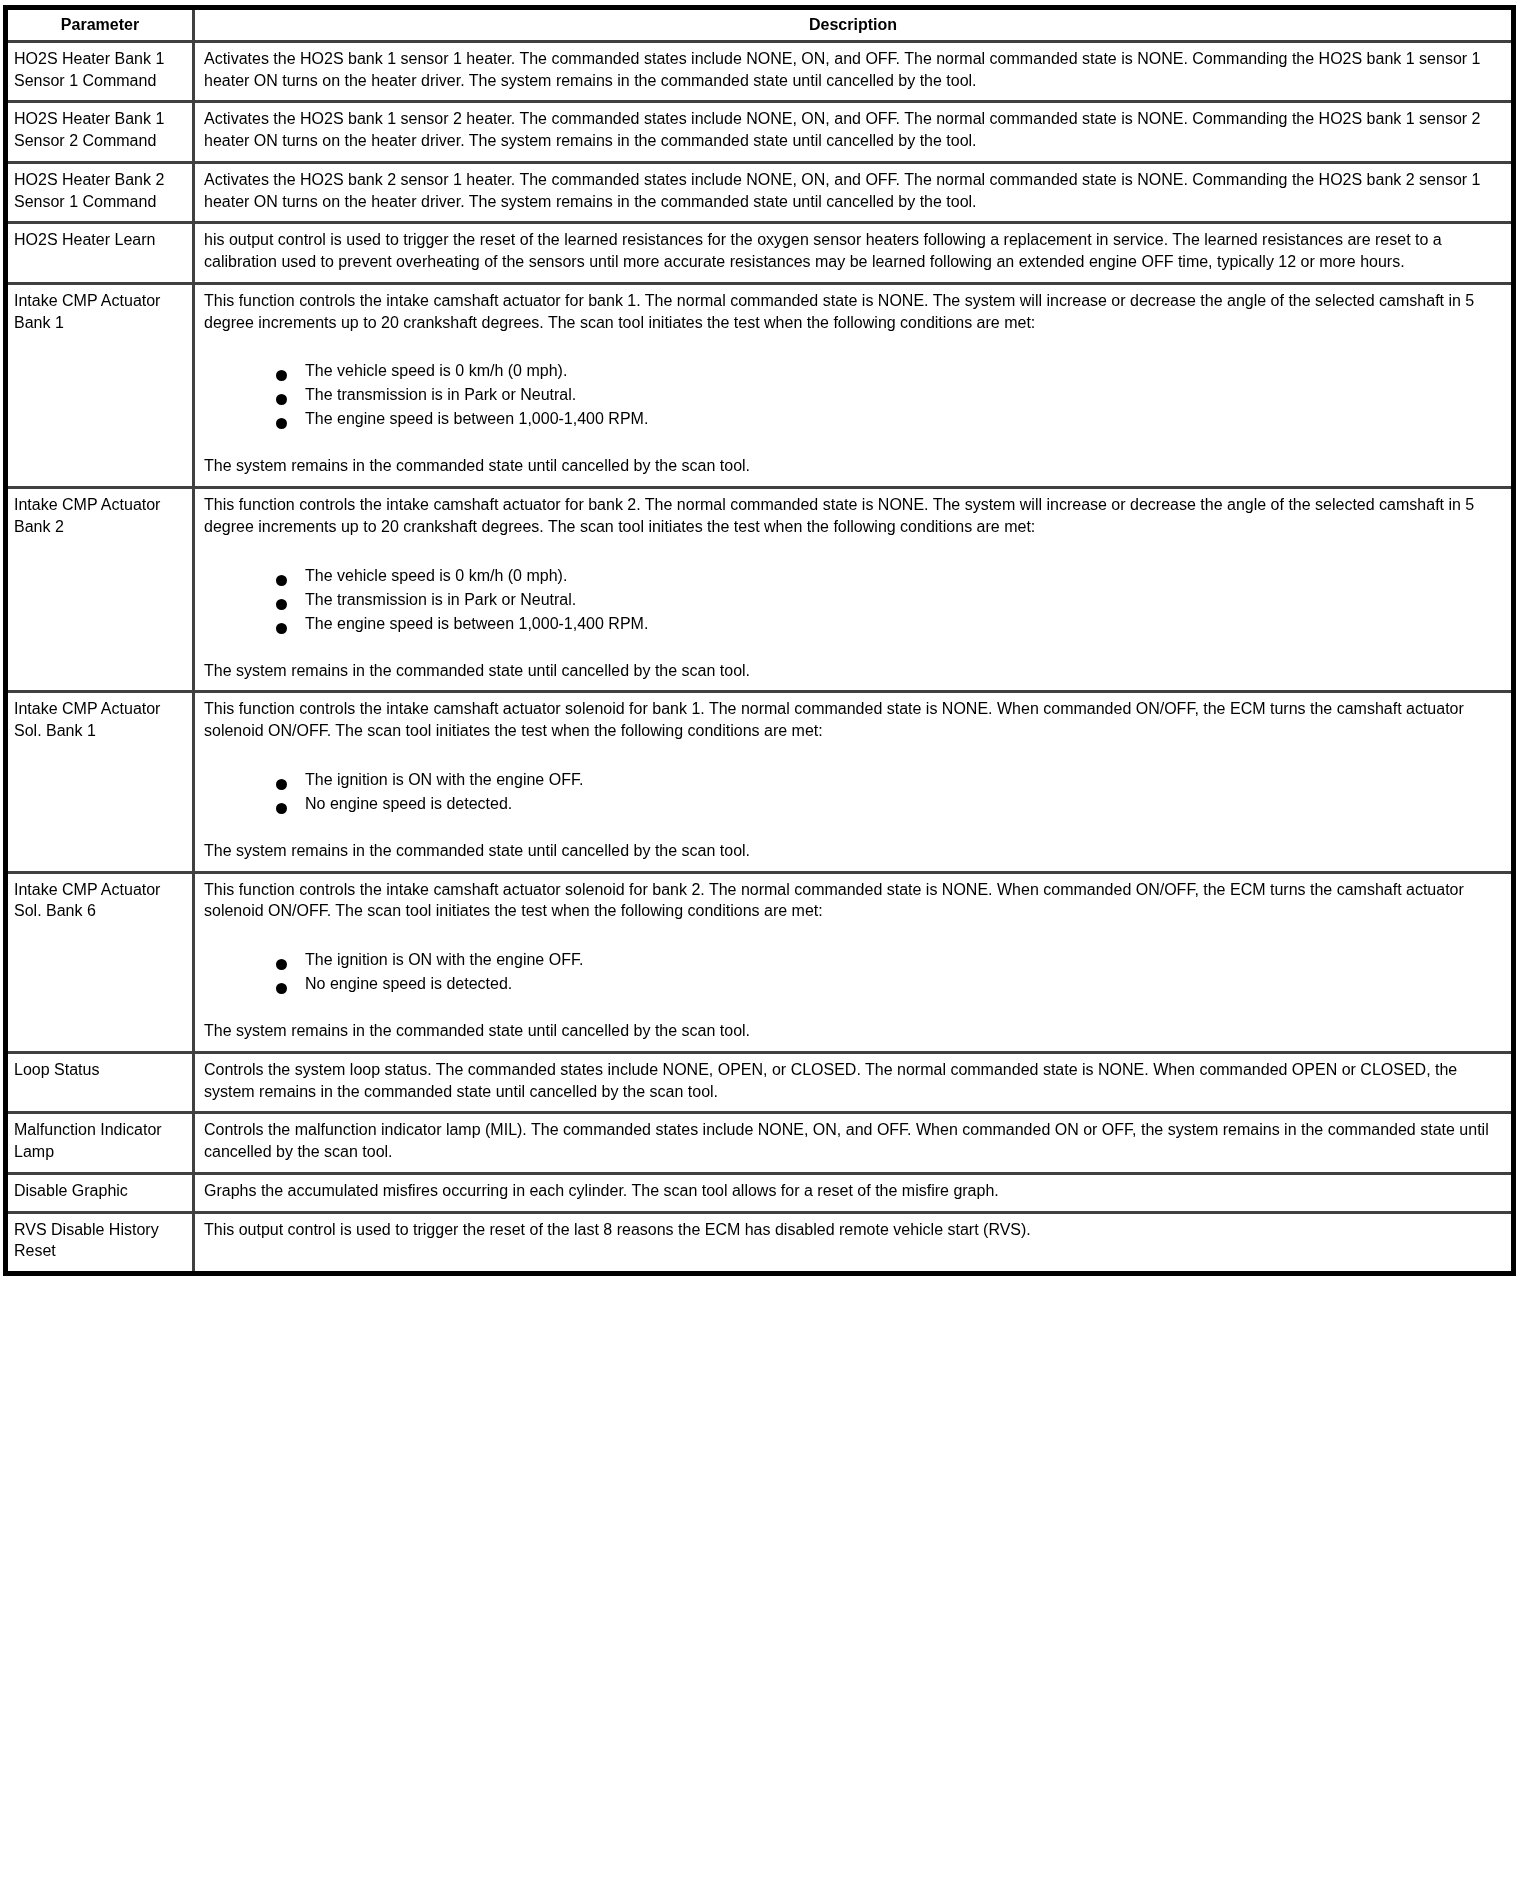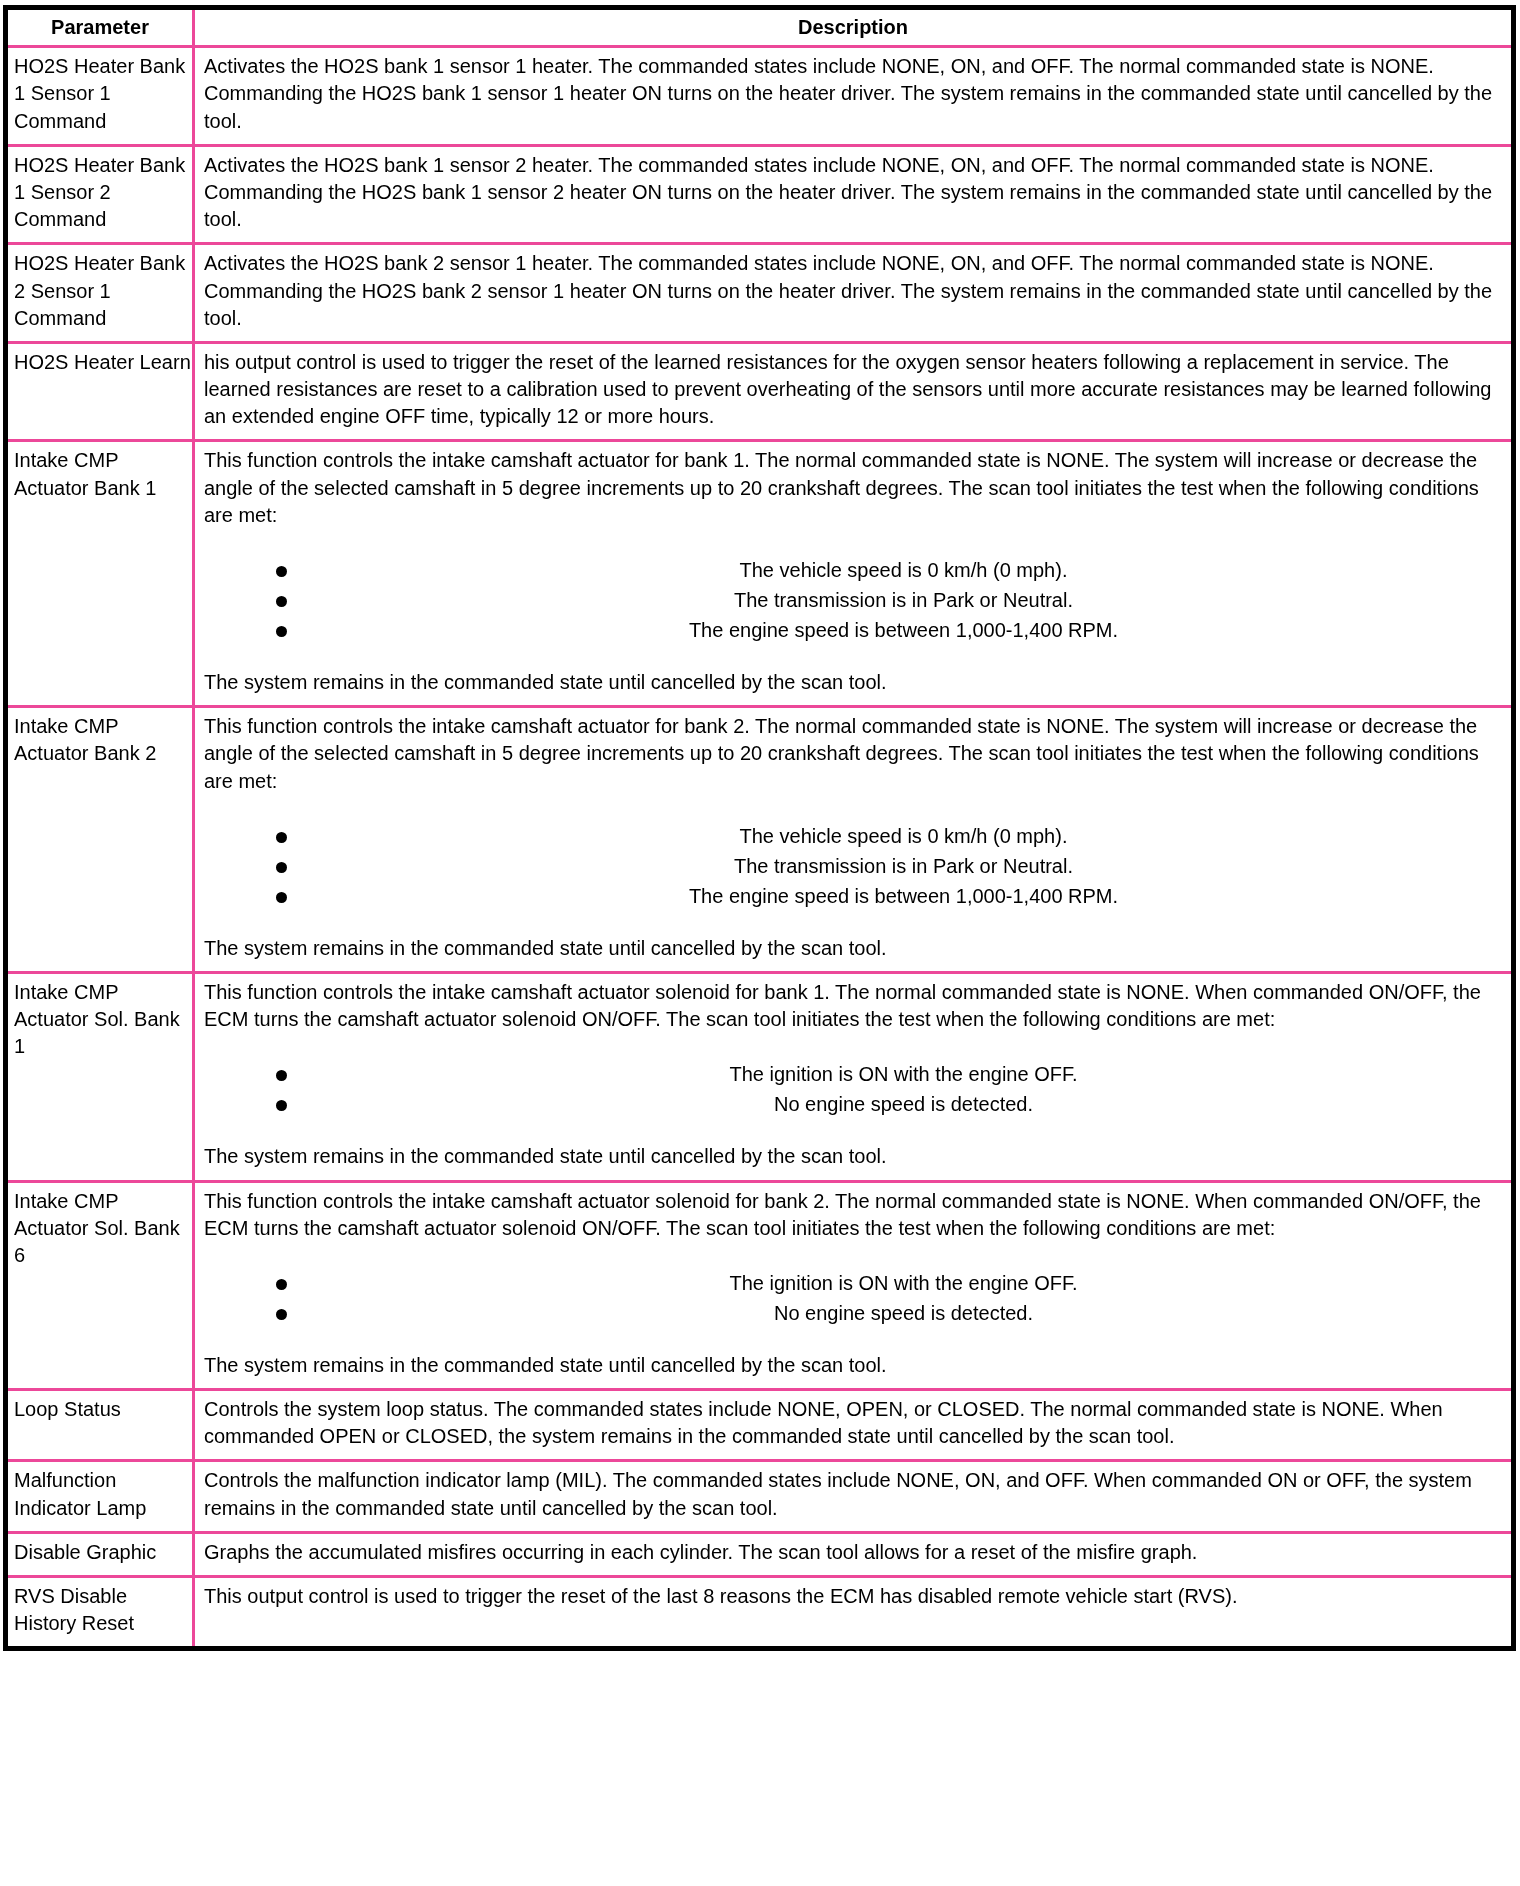--- a/index.html
+++ b/index.html
@@ -14,40 +14,39 @@
   table.param-table {
     border-collapse: collapse;
     width: 1513px;
     table-layout: fixed;
     border: 5px solid #000;
   }
   col.col-param { width: 188px; }
   col.col-desc  { width: auto; }
 
   th, td {
-    border: 3px solid #ec4899;
+    border: 3px solid #404040;
     vertical-align: top;
-    font-size: 20px;
+    font-size: 16px;
     line-height: 1.36;
   }
   th {
     font-weight: bold;
     text-align: center;
     padding: 4px 2px;
   }
   td { padding: 5px 9px 9px 9px; }
   td.param-cell { padding: 5px 0 9px 6px; }
 
   td p { margin: 0; }
 
   ul.cond-list {
     list-style: none;
     margin: 26px 0 24px 0;
     padding-left: 72px;
-    text-align: center;
   }
   ul.cond-list li {
     position: relative;
     padding-left: 29px;
     line-height: 1.5;
   }
   ul.cond-list li::before {
     content: "";
     position: absolute;
     left: 0;

